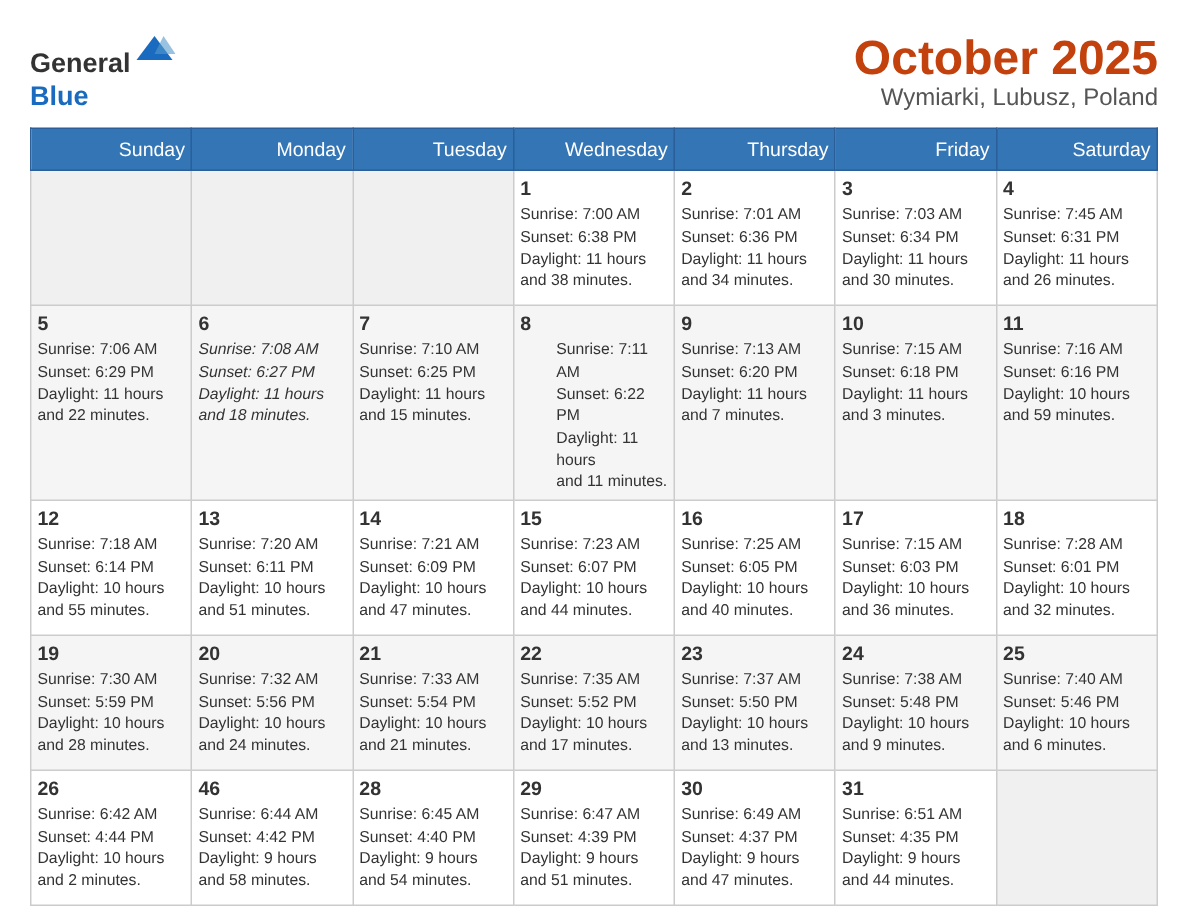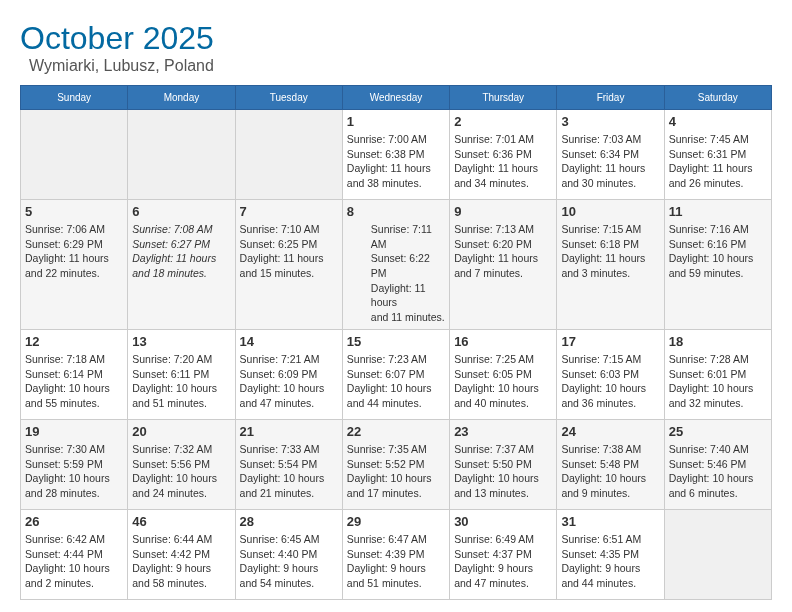--- a/index.html
+++ b/index.html
@@ -30,38 +30,38 @@
     .logo-icon {
       width: 28px;
       height: 28px;
       margin-left: 2px;
     }
     .title-block {
       text-align: right;
     }
     .month-title {
       font-size: 32px;
-      font-weight: normal;
-      color: #0369a1;
+      font-weight: bold;
+      color: #c2410c;
     }
     .location {
       font-size: 16px;
       color: #555;
     }
     .calendar {
       width: 100%;
       border-collapse: collapse;
       font-size: 11px;
     }
     .calendar thead th {
       background-color: #3375b5;
       color: #fff;
       padding: 6px 4px;
-      text-align: center;
-      font-size: 10px;
+      text-align: right;
+      font-size: 13px;
       font-weight: normal;
       border: 1px solid #2a5f99;
     }
     .calendar tbody td {
       border: 1px solid #ccc;
       vertical-align: top;
       padding: 4px;
       width: 107px;
       min-height: 90px;
       height: 90px;
@@ -82,20 +82,33 @@
       line-height: 1.4;
     }
     .empty-cell {
       background: #f0f0f0 !important;
     }
   </style>
 </head>
 <body>
 
 <div class="header">
+  <div class="logo">
+    <div>
+      <div class="logo-text">
+        <span class="logo-general">General</span><svg class="logo-icon" viewBox="0 0 28 28" xmlns="http://www.w3.org/2000/svg">
+            <polygon points="14,4 26,20 2,20" fill="#1a6bbf"></polygon>
+            <polygon points="20,4 28,16 14,16" fill="#5599cc" opacity="0.6"></polygon>
+          </svg>
+      </div>
+      <div class="logo-text">
+        <span class="logo-blue">Blue</span>
+      </div>
+    </div>
+  </div>
   <div class="title-block">
     <div class="month-title">October 2025</div>
     <div class="location">Wymiarki, Lubusz, Poland</div>
   </div>
 </div>
 
 <table class="calendar">
   <thead>
     <tr>
     <th>Sunday</th>

